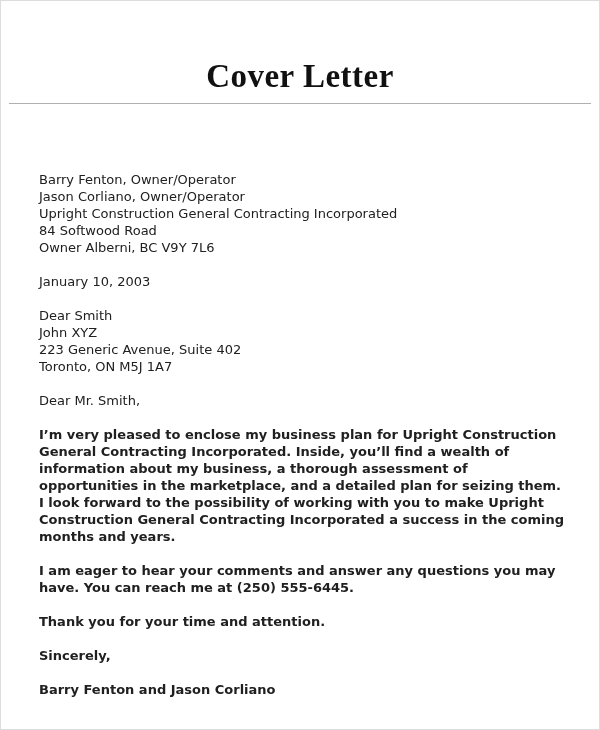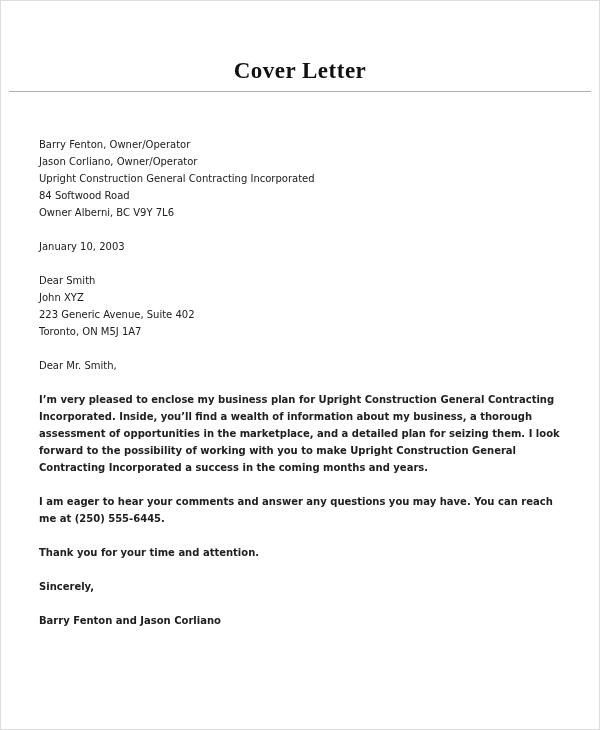--- a/index.html
+++ b/index.html
@@ -14,34 +14,34 @@
     background: #ffffff;
     border: 1px solid #dcdcdc;
     overflow: hidden;
     font-family: "DejaVu Sans", "Liberation Sans", sans-serif;
   }
   .doc-title {
     margin: 56px 0 0 0;
     text-align: center;
     font-family: "Liberation Serif", "DejaVu Serif", serif;
     font-weight: bold;
-    font-size: 23px;
+    font-size: 33px;
     line-height: 1.2;
     color: #111111;
     letter-spacing: 0.5px;
   }
   .title-divider {
     border: none;
     border-top: 1px solid #b0b0b0;
     margin: 6px 8px 0 8px;
     height: 0;
   }
   .letter {
-    margin: 44px 30px 0 38px;
-    font-size: 10px;
+    margin: 67px 30px 0 38px;
+    font-size: 13px;
     line-height: 17px;
     color: #202020;
   }
   .block {
     margin: 0 0 17px 0;
   }
   .block div {
     white-space: pre-wrap;
   }
   .letter p {

